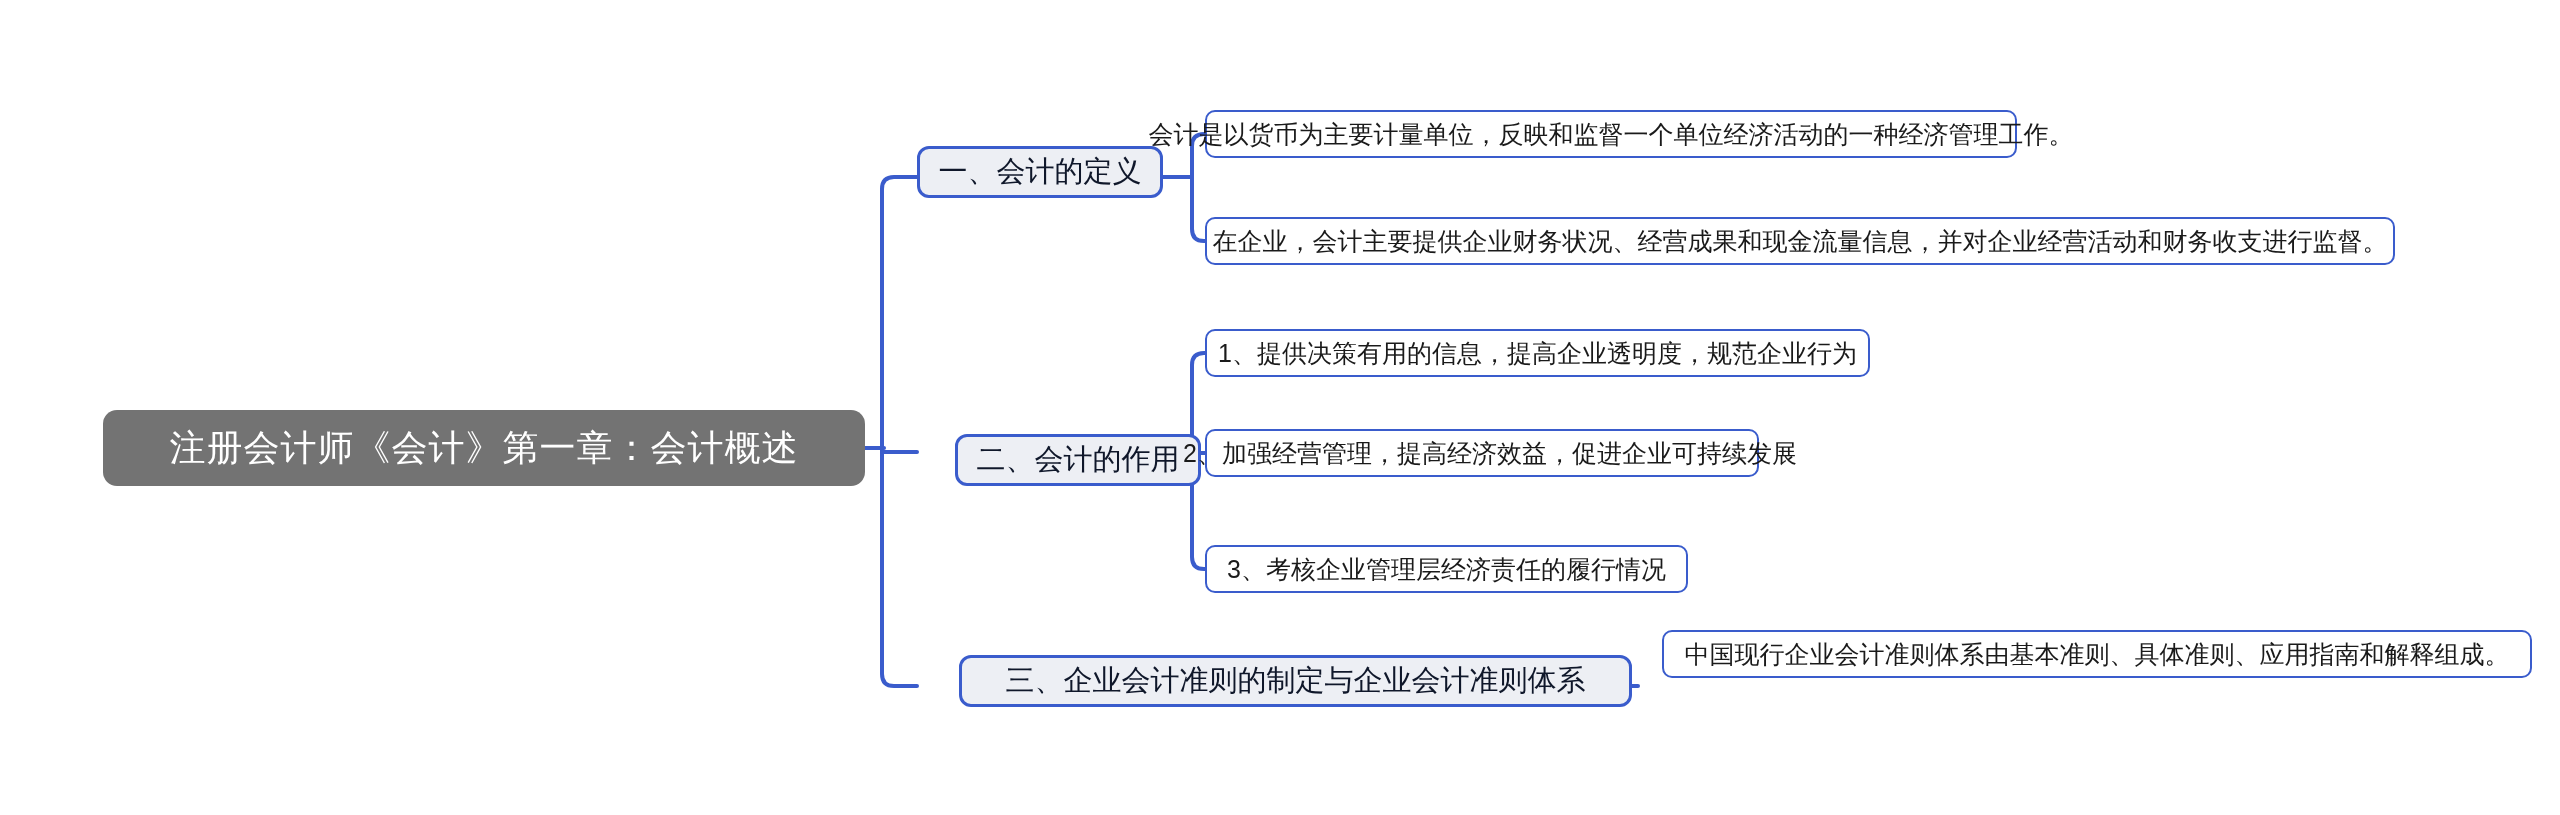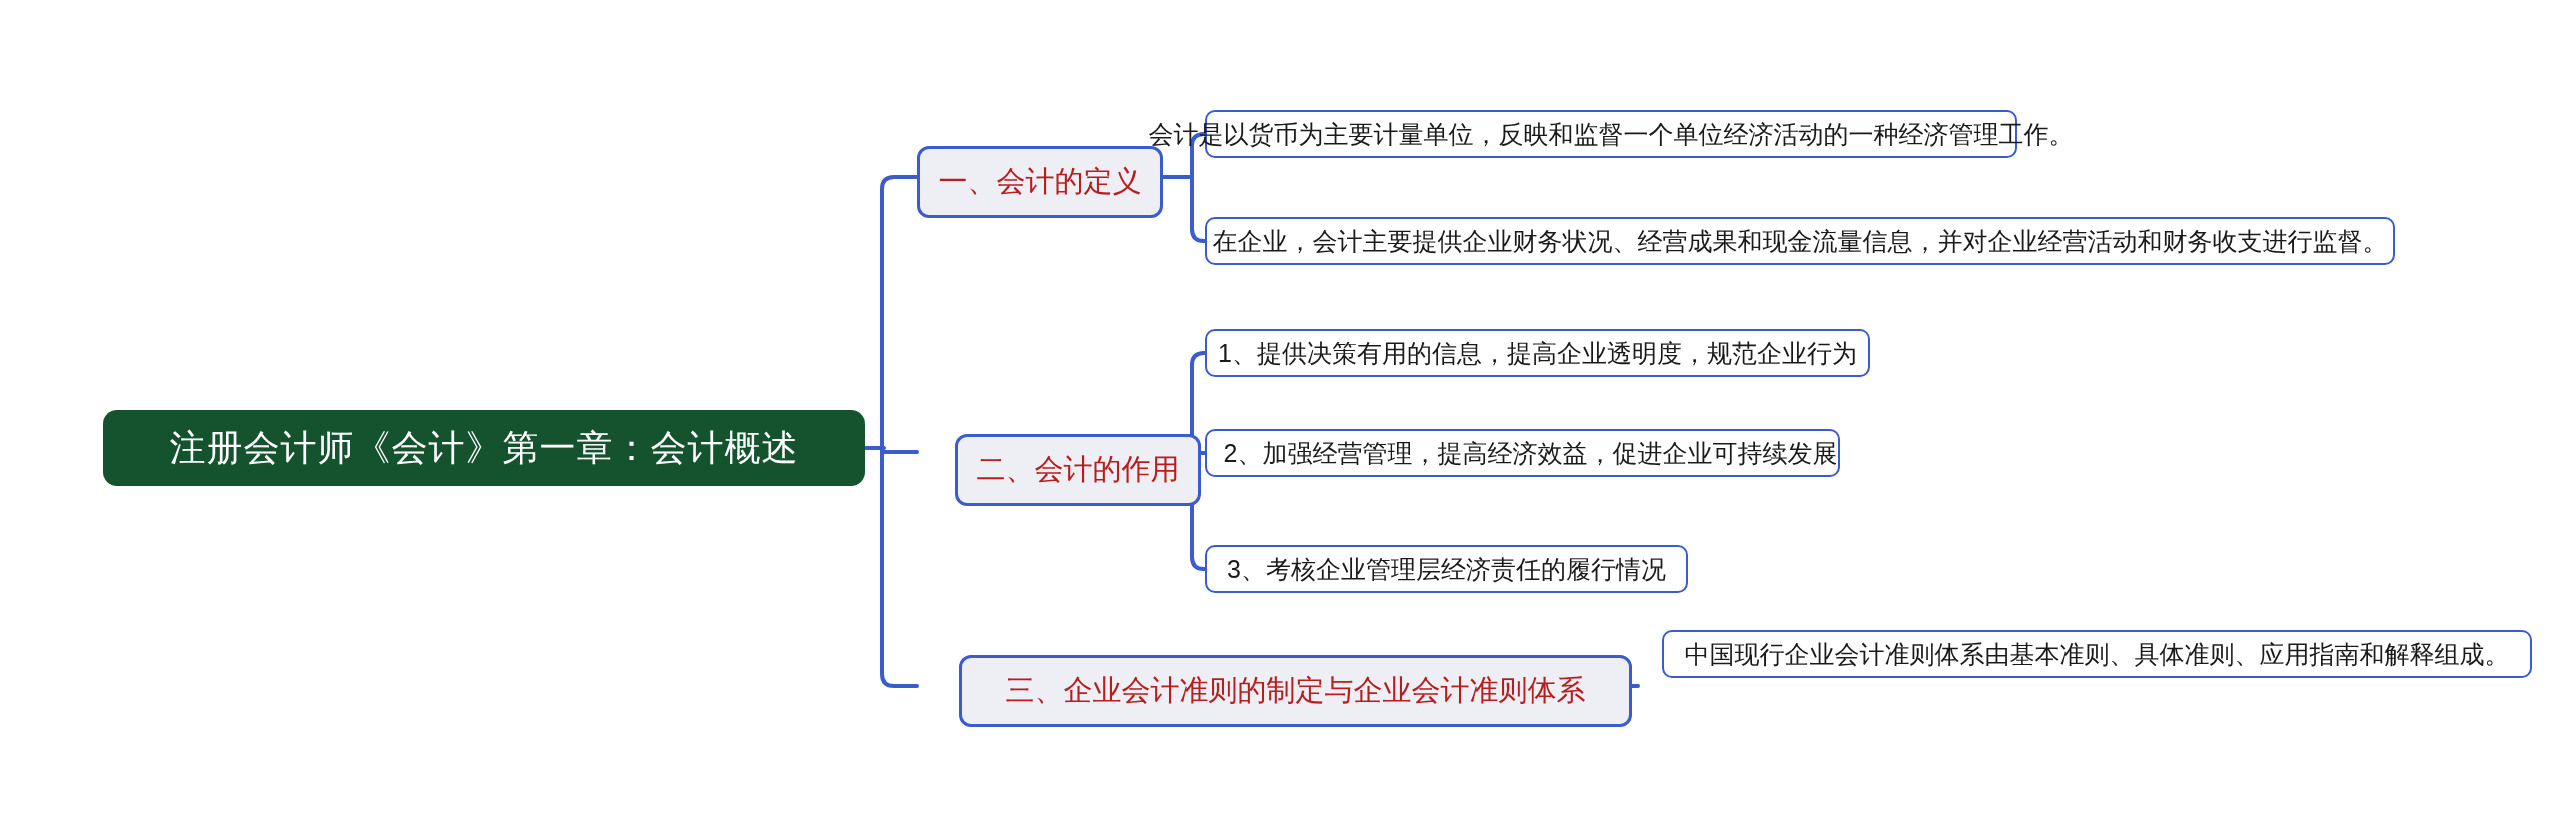--- a/index.html
+++ b/index.html
@@ -36,50 +36,50 @@
     align-items: center;
     justify-content: center;
     white-space: nowrap;
     cursor: default;
   }
   .node.root {
     left: 103px;
     top: 410px;
     width: 762px;
     height: 76px;
-    background: #14532d;
+    background: #737373;
     border-radius: 14px;
     color: #ffffff;
     font-size: 36px;
     letter-spacing: 1px;
   }
   .node.branch {
     background: #edeff4;
     border: 3px solid #3a5ccc;
     border-radius: 12px;
-    color: #b91c1c;
+    color: #0f172a;
     font-size: 29px;
-    height: 72px;
+    height: 52px;
   }
   .node.leaf {
     background: #ffffff;
     border: 2.5px solid #3a5ccc;
     border-radius: 10px;
     color: #1a1a1a;
     font-size: 25px;
     height: 48px;
   }
   #branch-1 { left: 917px; top: 146px; width: 246px; }
   #branch-2 { left: 917px; top: 434px; width: 246px; margin-left: 38px; }
   #branch-3 { left: 917px; top: 655px; width: 673px; margin-left: 42px; }
 
   #leaf-1-1 { left: 1205px; top: 110px; width: 812px; }
   #leaf-1-2 { left: 1205px; top: 217px; width: 1190px; }
   #leaf-2-1 { left: 1205px; top: 329px; width: 665px; }
-  #leaf-2-2 { left: 1205px; top: 429px; width: 635px; padding-left: 16px; }
+  #leaf-2-2 { left: 1205px; top: 429px; width: 554px; padding-left: 16px; }
   #leaf-2-3 { left: 1205px; top: 545px; width: 483px; }
   #leaf-3-1 { left: 1638px; top: 630px; width: 870px; margin-left: 24px; }
 </style>
 </head>
 <body>
 
 <div class="canvas">
 
   <svg class="connectors" viewBox="0 0 2560 815" xmlns="http://www.w3.org/2000/svg">
 

